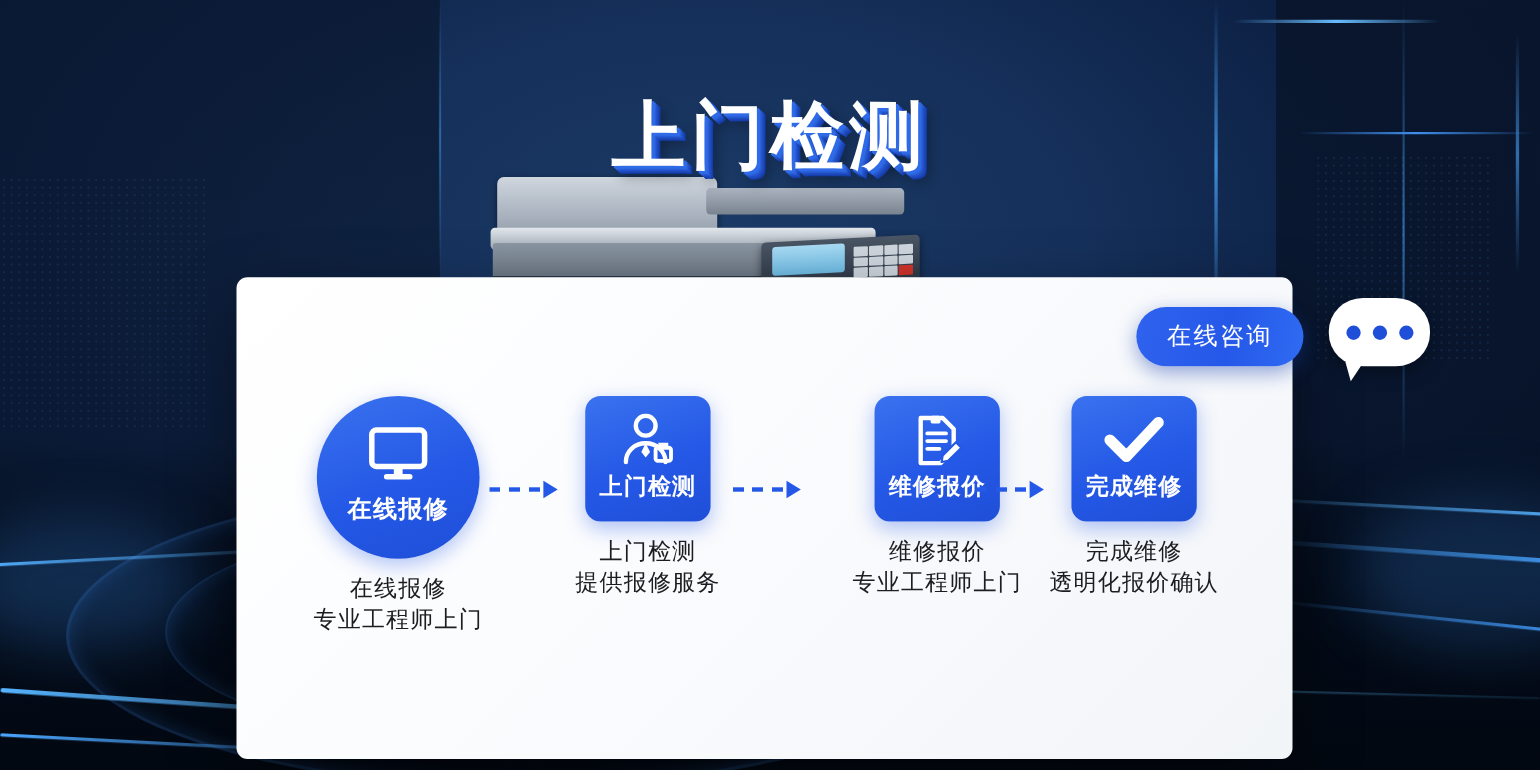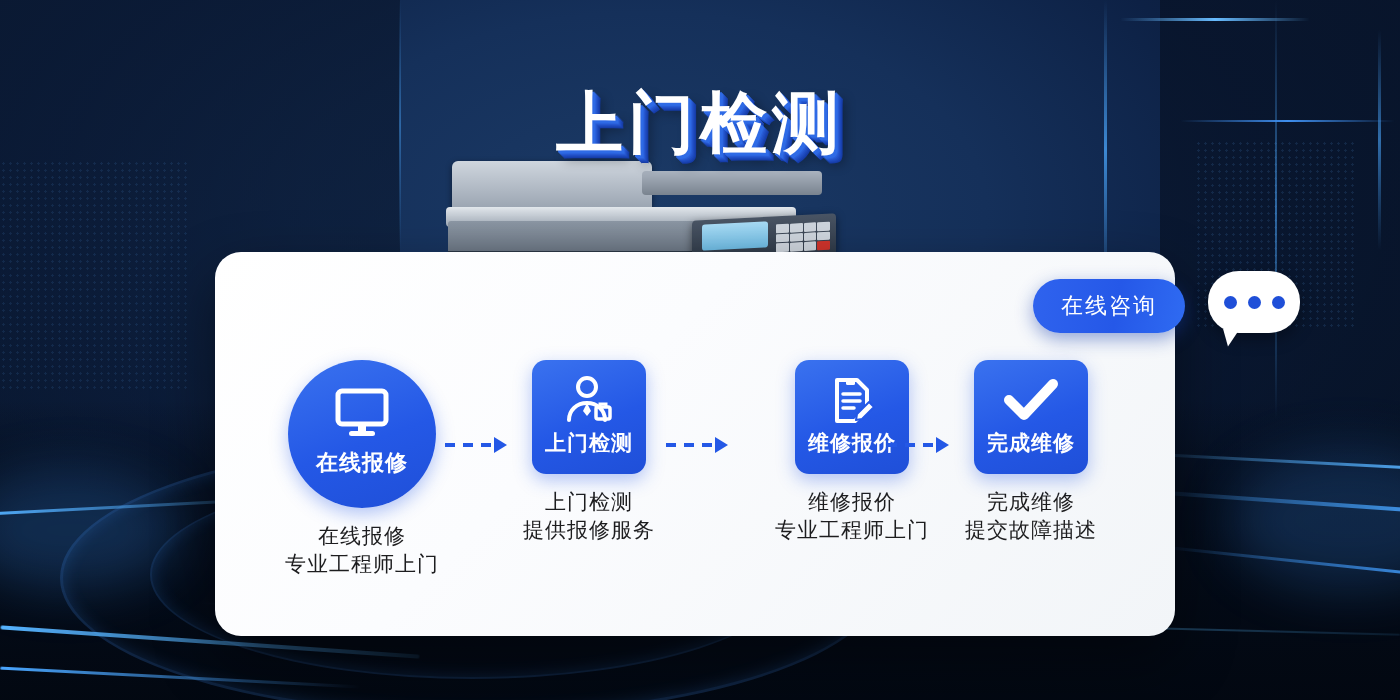--- a/index.html
+++ b/index.html
@@ -66,22 +66,22 @@
     font-size:67px;font-weight:bold;letter-spacing:5px;color:#ffffff;
     font-family:"Liberation Sans","DejaVu Sans",sans-serif;
     text-shadow:
       2px 2px 0 #2f6be6, 3px 3px 0 #2f6be6, 4px 4px 0 #2a5fd8,
       5px 5px 0 #2454cc, 6px 6px 0 #1f4cc0, 7px 7px 0 #1a44b4,
       8px 8px 0 #163ca8, 9px 9px 12px rgba(0,0,0,.45);
   }
 
   
   .card{
-    position:absolute;left:215px;top:252px;width:960px;height:384px;
-    border-radius:26px;
+    position:absolute;left:215px;top:252px;width:960px;height:438px;
+    border-radius:10px;
     background:linear-gradient(135deg,#ffffff 0%,#fbfcfe 40%,#f2f5f8 100%);
     box-shadow:0 24px 60px rgba(0,0,0,.45);
   }
 
   
   .flow{position:absolute;left:0;top:108px;width:960px;height:230px;}
   .step{position:absolute;top:0;width:160px;text-align:center;}
   .badge{
     position:relative;margin:0 auto;
     background:linear-gradient(160deg,#3a72ef 0%,#2458e6 55%,#1f4fd8 100%);
@@ -277,21 +277,21 @@
         <div class="badge square">
           <div class="ico">
             <svg width="56" height="46" viewBox="0 0 56 46" fill="none">
               <path d="M6 23l15 15L50 7" stroke="#fff" stroke-width="10" stroke-linecap="round" stroke-linejoin="round"></path>
             </svg>
           </div>
           <div class="btxt">完成维修</div>
         </div>
         <div class="caption">
           <div class="c1">完成维修</div>
-          <div class="c2">提交故障描述</div>
+          <div class="c2">透明化报价确认</div>
         </div>
       </div>
 
     </div>
   </div>
 
   <div class="consult">
     <div class="consult-pill">
       <span class="ctxt">在线咨询</span>
     </div>

